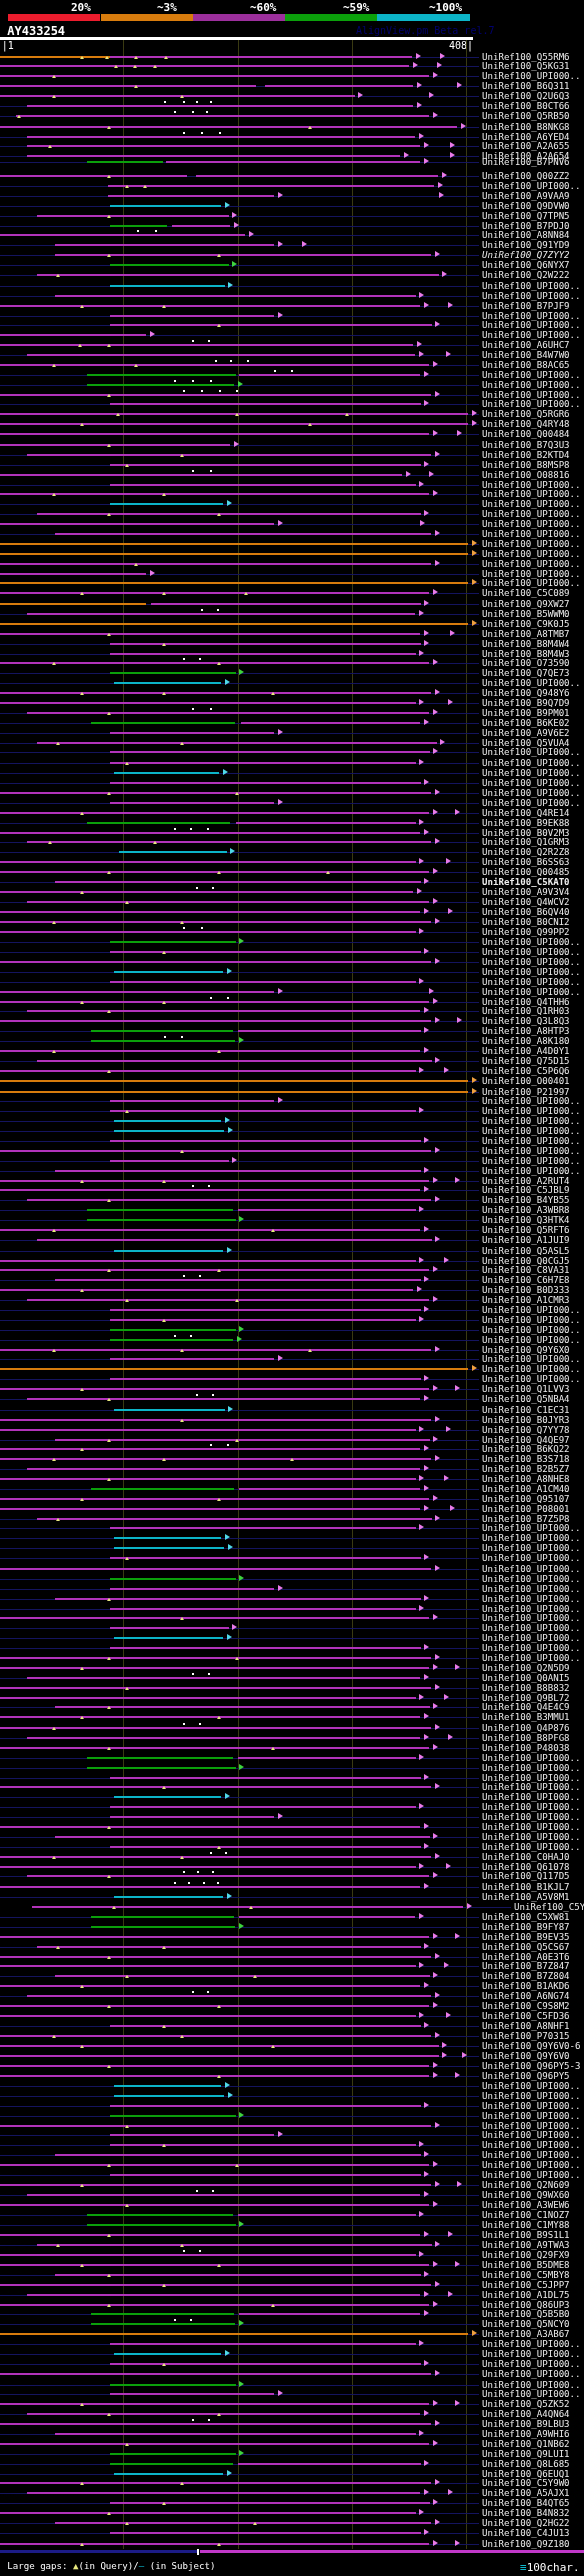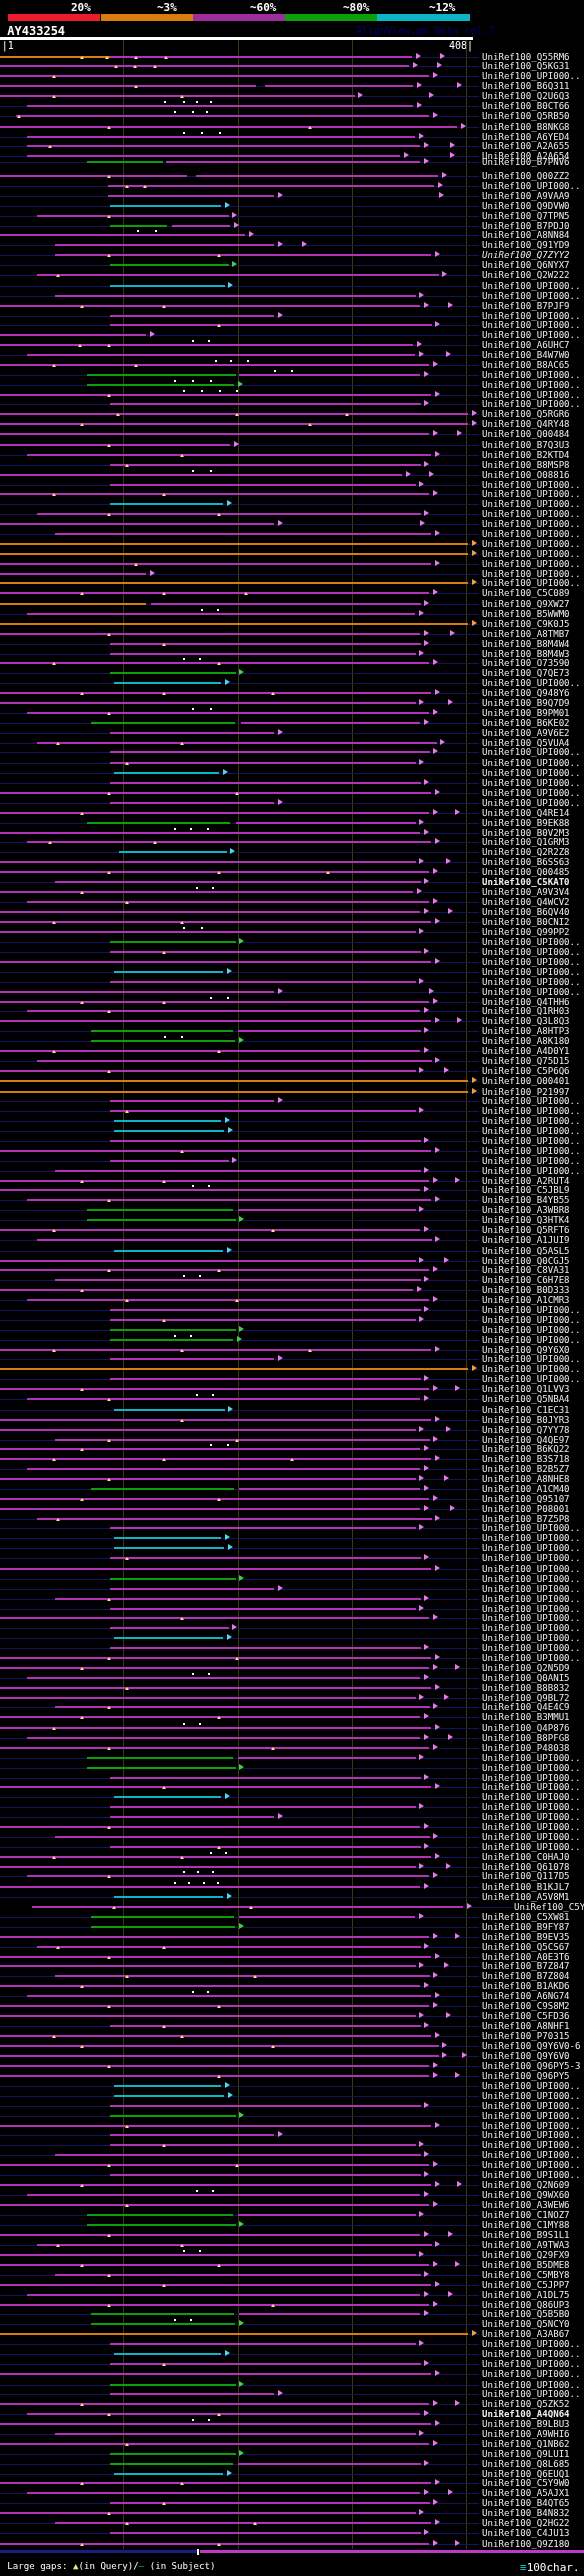--- a/index.html
+++ b/index.html
@@ -35,22 +35,22 @@
 </style>
 </head>
 <body>
 
 <div id="app">
 
   <div>
     <span class="scale-label" style="left:71px;">20%</span>
     <span class="scale-label" style="left:157px;">~3%</span>
     <span class="scale-label" style="left:250px;">~60%</span>
-    <span class="scale-label" style="left:343px;">~80%</span>
-    <span class="scale-label" style="left:429px;">~12%</span>
+    <span class="scale-label" style="left:343px;">~59%</span>
+    <span class="scale-label" style="left:429px;">~100%</span>
     <div class="scale-seg" style="left: 8.2px; width: 92px; background: rgb(236, 28, 45);"></div>
     <div class="scale-seg" style="left: 101px; width: 92px; background: rgb(216, 124, 13);"></div>
     <div class="scale-seg" style="left: 193px; width: 92px; background: rgb(156, 47, 156);"></div>
     <div class="scale-seg" style="left: 285px; width: 92px; background: rgb(11, 160, 11);"></div>
     <div class="scale-seg" style="left: 377px; width: 93px; background: rgb(12, 180, 200);"></div>
   </div>
 
   <div id="title">AY433254</div>
   <div id="watermark">AlignView.pm Beta rel.7</div>
 
@@ -1770,21 +1770,21 @@
         <span class="rlabel">UniRef100_UPI000..</span>
       </div>
       <div class="row" style="top: 2399px;">
         <div class="base"></div>
         <div class="seg" style="left: 0px; width: 429px; background: rgb(178, 51, 186);"></div>
         <div class="arr" style="left: 433px; border-left-color: rgb(232, 122, 232);"></div>
         <div class="arr" style="left: 455px; border-left-color: rgb(232, 122, 232);"></div>
         <div class="tick" style="left: 80px;"></div>
         <span class="rlabel">UniRef100_Q5ZK52</span>
       </div>
-      <div class="row" style="top: 2409px; font-weight: bold;">
+      <div class="row" style="top: 2409px;">
         <div class="base"></div>
         <div class="seg" style="left: 27.4px; width: 393px; background: rgb(178, 51, 186);"></div>
         <div class="arr" style="left: 424px; border-left-color: rgb(232, 122, 232);"></div>
         <div class="tick" style="left: 107px;"></div>
         <div class="tick" style="left: 217px;"></div>
         <span class="rlabel">UniRef100_A4QN64</span>
       </div>
       <div class="row" style="top: 2419px;">
         <div class="base"></div>
         <div class="seg" style="left: 0px; width: 431px; background: rgb(178, 51, 186);"></div>

